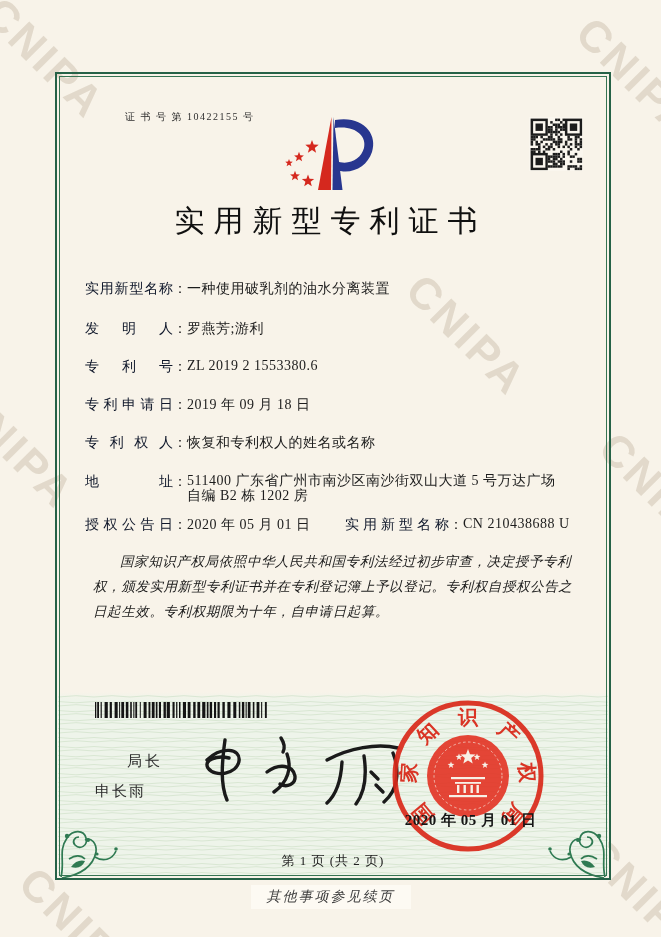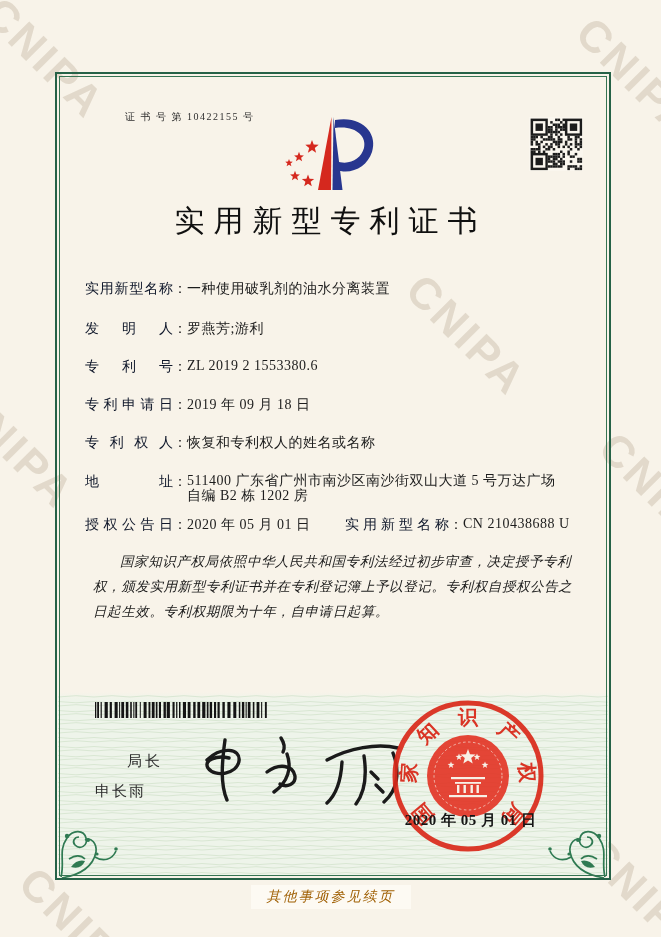--- a/index.html
+++ b/index.html
@@ -57,21 +57,21 @@
   .orn.right{right:-1px;transform:scaleX(-1);}
 
   
   #seal{position:absolute;left:389px;top:697px;z-index:6;}
   .seal-date{position:absolute;left:398px;top:811px;width:145px;text-align:center;
              font-size:15px;font-weight:600;letter-spacing:.5px;color:#151515;z-index:7;}
 
   
   .cont-note{position:absolute;left:0;right:0;top:885px;text-align:center;z-index:2;}
   .cont-note span{display:inline-block;background:#fdfaf3;padding:3px 16px;font-size:14px;
-                  font-style:italic;letter-spacing:2px;color:#a16207;}
+                  font-style:italic;letter-spacing:2px;color:#404040;}
 </style>
 </head>
 <body>
 
 <div>
 
   <div class="wm" style="left:-30px;top:33px">CNIPA</div>
   <div class="wm" style="left:562px;top:53px">CNIPA</div>
   <div class="wm" style="left:-60px;top:423px">CNIPA</div>
   <div class="wm" style="left:392px;top:310px">CNIPA</div>
@@ -381,20 +381,21 @@
         <path d="M92,24 C97,38 93,52 79,62"></path>
         <path d="M72,42 C84,33 98,35 100,46 C101,54 92,58 85,54"></path>
         <path d="M132,30 C154,18 182,13 203,18"></path>
         <path d="M147,32 C146,50 142,64 132,73"></path>
         <path d="M169,26 C172,46 170,62 161,74"></path>
         <path d="M198,23 C205,41 203,60 189,72"></path>
         <path d="M176,42 l7,7"></path>
         <path d="M181,55 l7,7"></path>
       </g>
     </svg>
+    <div class="page-num">第 1 页 (共 2 页)</div>
 
     <svg class="orn left" width="62" height="80" viewBox="0 0 62 80">
       <g fill="none" stroke="#2f7a52" stroke-width="1.7">
         <path d="M4,78 C8,62 1,52 10,39 C16,30 27,31 29,39 C31,47 23,51 18,46 C15,43 17,38 22,38"></path>
         <path d="M5,79 C22,76 36,68 39,53 C40,44 34,38 28,41"></path>
         <path d="M38,58 C46,63 55,61 59,52"></path>
         <path d="M12,60 C18,56 24,56 28,60"></path>
       </g>
       <g fill="#2f7a52">
         <circle cx="10" cy="37" r="2.2"></circle>

